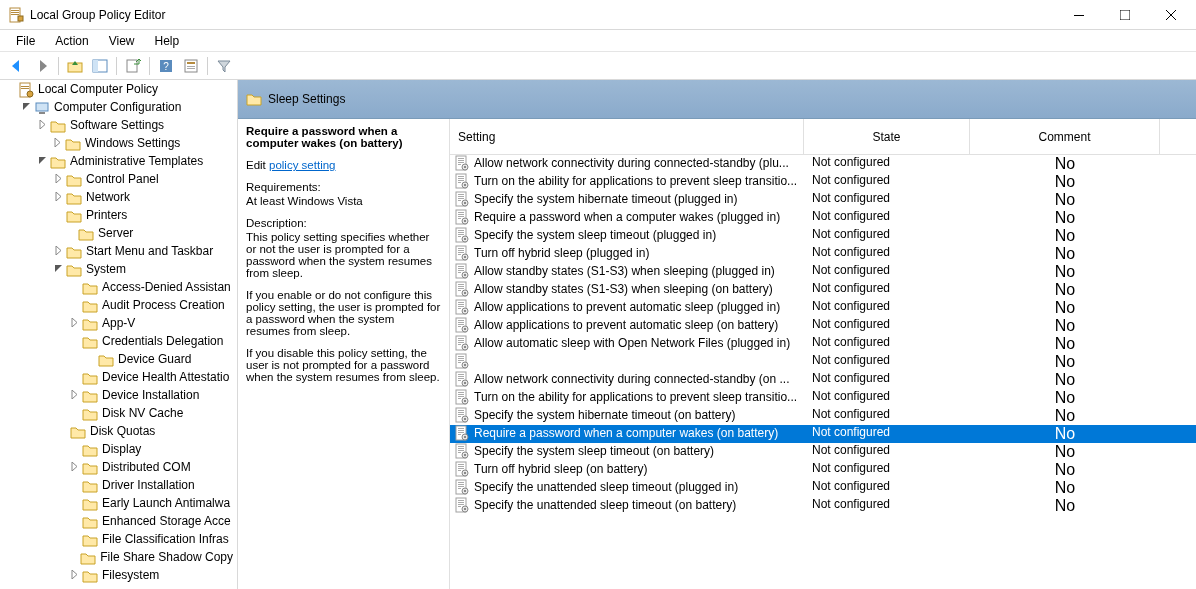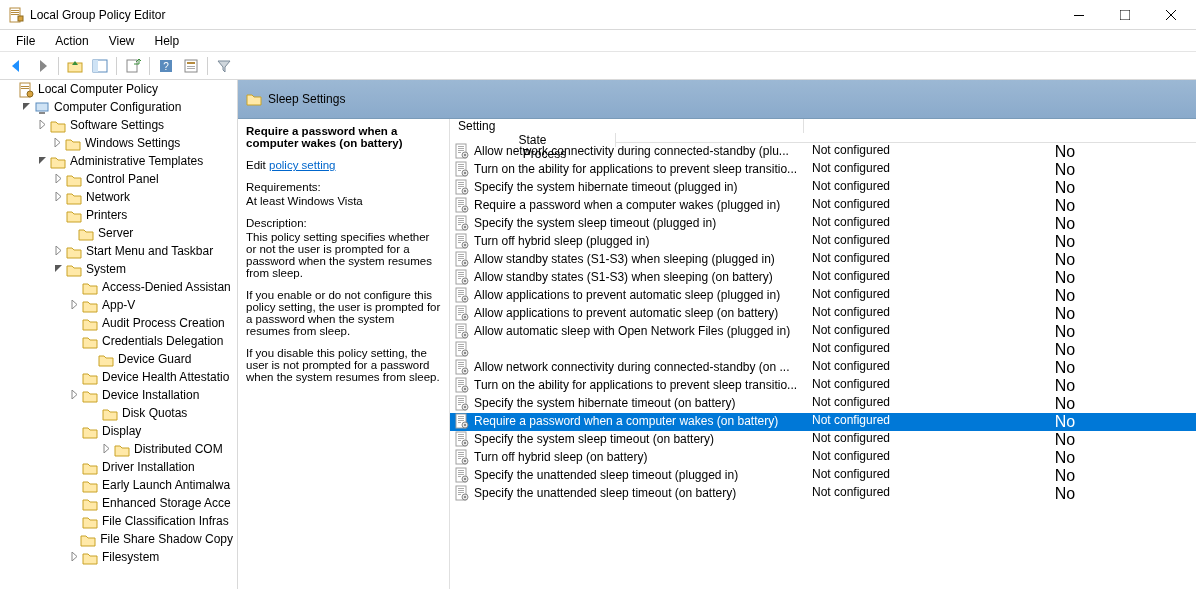--- a/index.html
+++ b/index.html
@@ -25,21 +25,21 @@
 .right-header .ic { width: 16px; height: 16px; margin-right: 6px; }
 .right-header .txt { font-size: 12px; }
 .right-body { flex: 1; display: flex; overflow: hidden; }
 .desc-pane { width: 212px; border-right: 1px solid #e0e0e0; padding: 6px 8px; font-size: 11.5px; overflow: auto; }
 .desc-pane .desc-title { font-weight: bold; margin-bottom: 10px; }
 .desc-pane .edit-line { margin-bottom: 10px; }
 .desc-pane a { color: #0066cc; text-decoration: underline; }
 .desc-pane .sec-h { margin-bottom: 2px; }
 .desc-pane .sec-b { margin-bottom: 10px; }
 .list-pane { flex: 1; display: flex; flex-direction: column; overflow: hidden; }
-.list-header { height: 24px; display: flex; border-bottom: 1px solid #e0e0e0; flex-direction: column; }
+.list-header { height: 36px; display: flex; border-bottom: 1px solid #e0e0e0; }
 .list-header .col { display: flex; align-items: center; padding: 0 8px; border-right: 1px solid #e0e0e0; font-size: 12px; background: #fff; }
 .col-setting { width: 354px; }
 .col-state { width: 166px; justify-content: center; }
 .col-comment { width: 190px; justify-content: center; }
 .list-body { flex: 1; overflow: auto; }
 .list-row { display: flex; height: 18px; align-items: flex-start; cursor: default; }
 .list-row.selected { background: #0078d7; color: #fff; }
 .list-row .c-setting { width: 354px; display: flex; align-items: center; padding-left: 4px; overflow: hidden; }
 .list-row .c-setting .ric { width: 16px; height: 16px; margin-right: 4px; flex-shrink: 0; }
 .list-row .c-setting .rtx { white-space: nowrap; overflow: hidden; text-overflow: ellipsis; font-size: 12px; }
@@ -284,48 +284,48 @@
       <div class="tree-node" style="padding-left: 68px;">
         <span class="tw"></span>
         <span class="ic">
           <svg width="16" height="16">
             <path d="M1 4 L6 4 L8 6 L15 6 L15 14 L1 14 Z" fill="#ffe9a8" stroke="#c9a227"></path>
           </svg>
         </span>
         <span class="lbl">Access-Denied Assistan</span>
       </div>
       <div class="tree-node" style="padding-left: 68px;">
+        <span class="tw"></span>
+        <span class="ic">
+          <svg width="16" height="16">
+            <path d="M1 4 L6 4 L8 6 L15 6 L15 14 L1 14 Z" fill="#ffe9a8" stroke="#c9a227"></path>
+          </svg>
+        </span>
+        <span class="lbl">Audit Process Creation</span>
+      </div>
+      <div class="tree-node" style="padding-left: 68px;">
         <span class="tw">
           <svg width="9" height="9">
             <path d="M2 0 L7 4.5 L2 9 Z" fill="none" stroke="#888"></path>
           </svg>
         </span>
         <span class="ic">
           <svg width="16" height="16">
             <path d="M1 4 L6 4 L8 6 L15 6 L15 14 L1 14 Z" fill="#ffe9a8" stroke="#c9a227"></path>
           </svg>
         </span>
         <span class="lbl">App-V</span>
       </div>
       <div class="tree-node" style="padding-left: 68px;">
         <span class="tw"></span>
         <span class="ic">
           <svg width="16" height="16">
             <path d="M1 4 L6 4 L8 6 L15 6 L15 14 L1 14 Z" fill="#ffe9a8" stroke="#c9a227"></path>
           </svg>
         </span>
-        <span class="lbl">Audit Process Creation</span>
-      </div>
-      <div class="tree-node" style="padding-left: 68px;">
-        <span class="tw"></span>
-        <span class="ic">
-          <svg width="16" height="16">
-            <path d="M1 4 L6 4 L8 6 L15 6 L15 14 L1 14 Z" fill="#ffe9a8" stroke="#c9a227"></path>
-          </svg>
-        </span>
         <span class="lbl">Credentials Delegation</span>
       </div>
       <div class="tree-node" style="padding-left: 84px;">
         <span class="tw"></span>
         <span class="ic">
           <svg width="16" height="16">
             <path d="M1 4 L6 4 L8 6 L15 6 L15 14 L1 14 Z" fill="#ffe9a8" stroke="#c9a227"></path>
           </svg>
         </span>
         <span class="lbl">Device Guard</span>
@@ -345,39 +345,48 @@
             <path d="M2 0 L7 4.5 L2 9 Z" fill="none" stroke="#888"></path>
           </svg>
         </span>
         <span class="ic">
           <svg width="16" height="16">
             <path d="M1 4 L6 4 L8 6 L15 6 L15 14 L1 14 Z" fill="#ffe9a8" stroke="#c9a227"></path>
           </svg>
         </span>
         <span class="lbl">Device Installation</span>
       </div>
-      <div class="tree-node" style="padding-left: 88px;">
+      <div class="tree-node" style="padding-left: 68px;">
+        <span class="tw"></span>
+        <span class="ic">
+          <svg width="16" height="16">
+            <path d="M1 4 L6 4 L8 6 L15 6 L15 14 L1 14 Z" fill="#ffe9a8" stroke="#c9a227"></path>
+          </svg>
+        </span>
+        <span class="lbl">Disk NV Cache</span>
+      </div>
+      <div class="tree-node" style="padding-left: 56px;">
         <span class="tw"></span>
         <span class="ic">
           <svg width="16" height="16">
             <path d="M1 4 L6 4 L8 6 L15 6 L15 14 L1 14 Z" fill="#ffe9a8" stroke="#c9a227"></path>
           </svg>
         </span>
         <span class="lbl">Disk Quotas</span>
       </div>
       <div class="tree-node" style="padding-left: 68px;">
         <span class="tw"></span>
         <span class="ic">
           <svg width="16" height="16">
             <path d="M1 4 L6 4 L8 6 L15 6 L15 14 L1 14 Z" fill="#ffe9a8" stroke="#c9a227"></path>
           </svg>
         </span>
         <span class="lbl">Display</span>
       </div>
-      <div class="tree-node" style="padding-left: 100px;">
+      <div class="tree-node" style="padding-left: 68px;">
         <span class="tw">
           <svg width="9" height="9">
             <path d="M2 0 L7 4.5 L2 9 Z" fill="none" stroke="#888"></path>
           </svg>
         </span>
         <span class="ic">
           <svg width="16" height="16">
             <path d="M1 4 L6 4 L8 6 L15 6 L15 14 L1 14 Z" fill="#ffe9a8" stroke="#c9a227"></path>
           </svg>
         </span>
@@ -462,21 +471,21 @@
         <div class="sec-b">At least Windows Vista</div>
         <div class="sec-h">Description:</div>
         <div class="sec-b">This policy setting specifies whether or not the user is prompted for a password when the system resumes from sleep.</div>
         <div class="sec-b">If you enable or do not configure this policy setting, the user is prompted for a password when the system resumes from sleep.</div>
         <div class="sec-b">If you disable this policy setting, the user is not prompted for a password when the system resumes from sleep.</div>
       </div>
       <div class="list-pane">
         <div class="list-header">
           <div class="col col-setting">Setting</div>
           <div class="col col-state">State</div>
-          <div class="col col-comment">Process</div>
+          <div class="col col-comment">Comment</div>
         </div>
         <div class="list-body" id="list-body">
             <div class="list-row">
               <div class="c-setting">
                 <span class="ric">
                   <svg width="16" height="16">
                     <rect x="2" y="1" width="10" height="14" fill="#fff" stroke="#a0a0a0"></rect>
                     <rect x="4" y="3" width="6" height="1" fill="#aaa"></rect>
                     <rect x="4" y="5" width="6" height="1" fill="#aaa"></rect>
                     <rect x="4" y="7" width="6" height="1" fill="#aaa"></rect>

